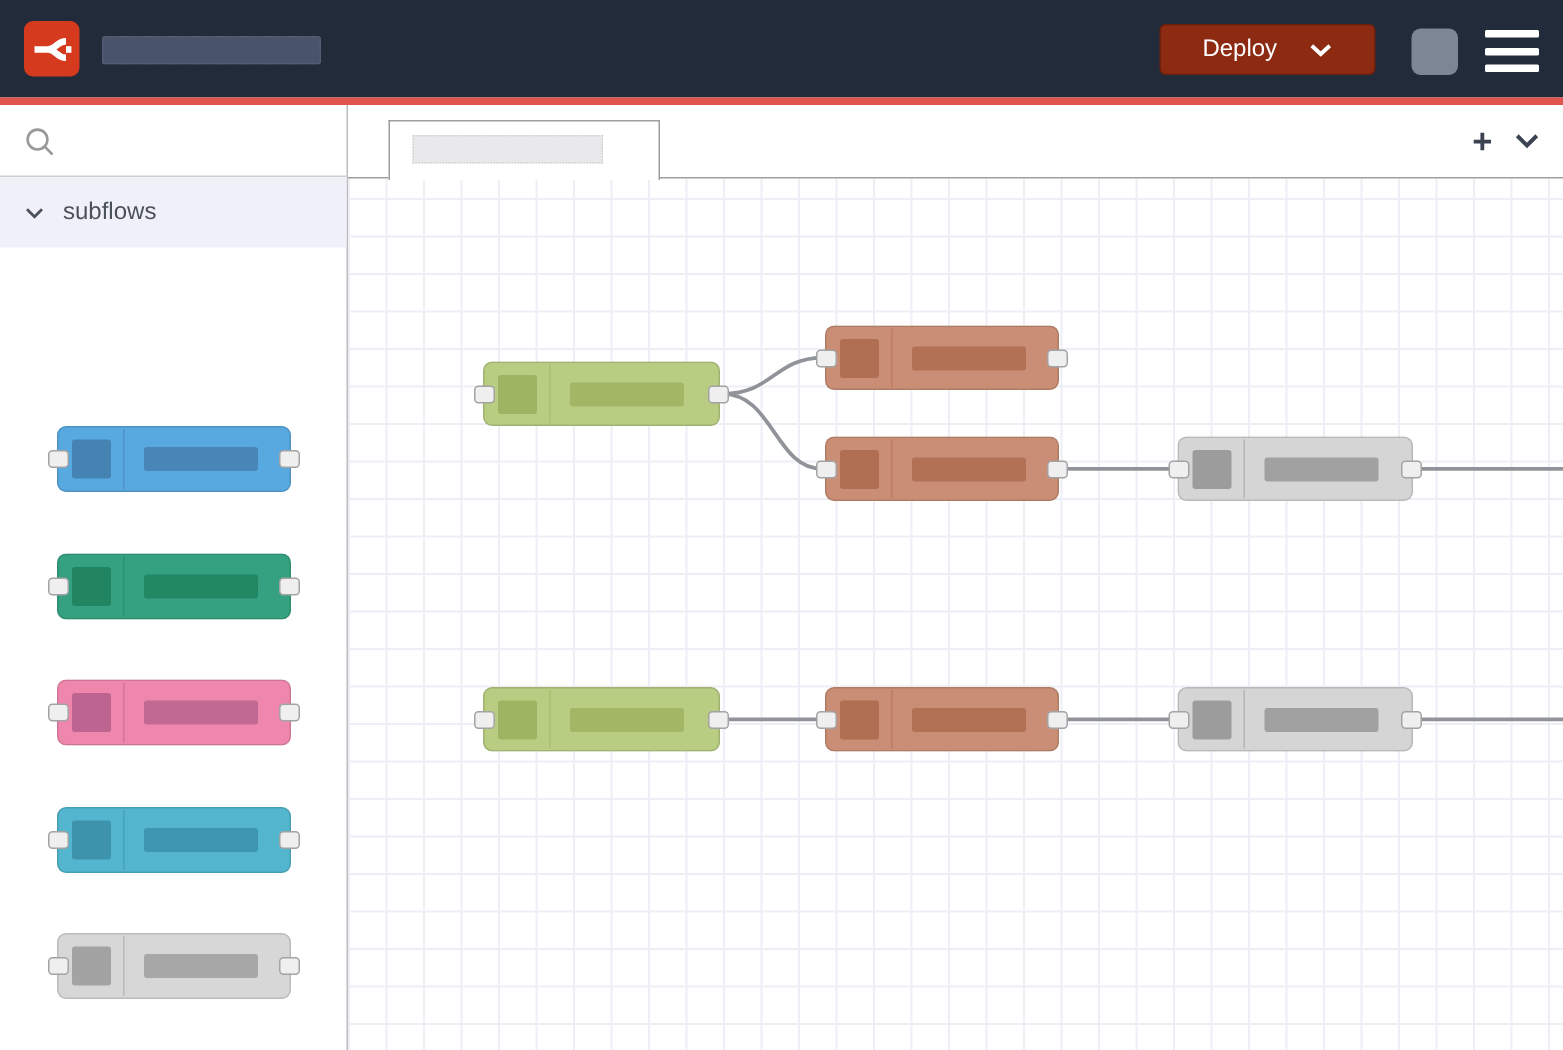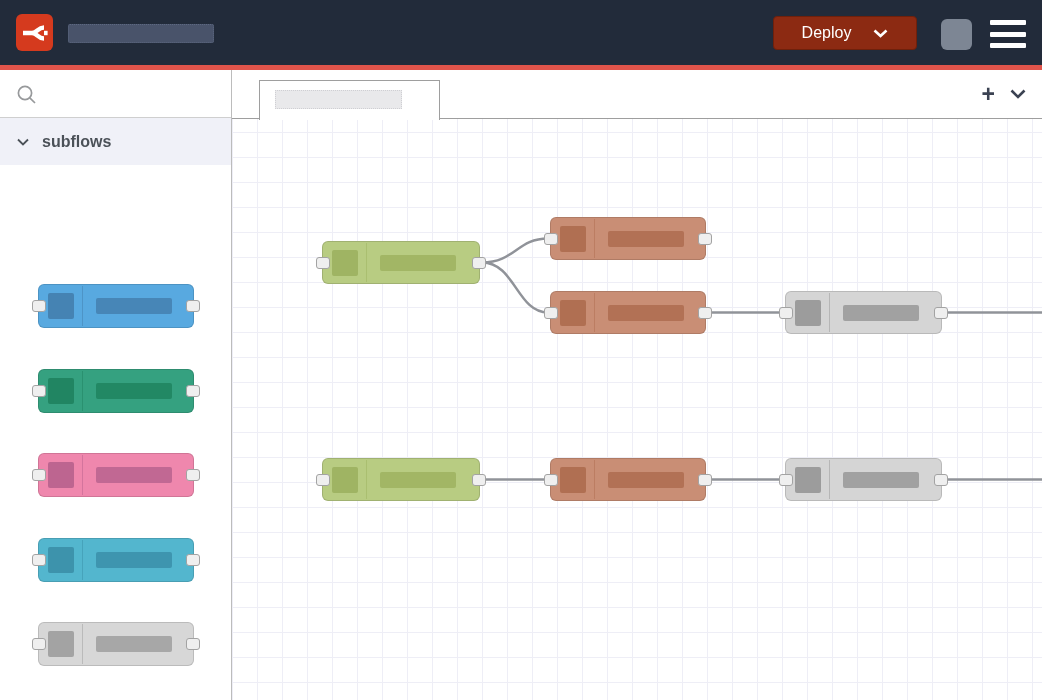--- a/index.html
+++ b/index.html
@@ -25,21 +25,21 @@
                display: flex; flex-direction: column; justify-content: space-between; cursor: pointer; }
   .hamburger span { display: block; width: 36px; height: 5px; background: #fff; border-radius: 1px; }
 
   
   #sidebar { position: absolute; left: 0; top: 70px; width: 232px; height: 630px;
              background: #fff; border-right: 1px solid #bcbcbc; }
   .search-row { position: relative; height: 48px; border-bottom: 1px solid #cfcfcf; cursor: text; }
   .search-row svg { position: absolute; left: 16px; top: 14px; }
   .category-row { height: 47px; background: #f0f1f8; display: flex; align-items: center;
                   padding-left: 17px; gap: 13px; cursor: pointer; }
-  .category-row .cat-label { font-size: 16px; font-weight: 700; color: #4b5158; }
+  .category-row .cat-label { font-size: 16px; font-weight: 400; color: #4b5158; }
   .palette-list { position: absolute; left: 0; top: 95px; width: 232px; bottom: 0; }
 
   
   #workspace { position: absolute; left: 232px; top: 70px; width: 810px; height: 630px; background: #fff; }
   .tabbar { position: relative; height: 49px; background: #fff; border-bottom: 1px solid #9e9e9e; z-index: 2; }
   .tab { position: absolute; left: 27px; top: 10px; width: 181px; height: 40px; background: #fff;
          border: 1px solid #9e9e9e; border-bottom: none; cursor: pointer; }
   .tab-ph { position: absolute; left: 15px; top: 9px; width: 127px; height: 19px;
             background: #e9e9eb; border: 1px dotted #cfcfd3; }
   .tab-actions { position: absolute; right: 16px; top: 0; height: 100%; display: flex;

